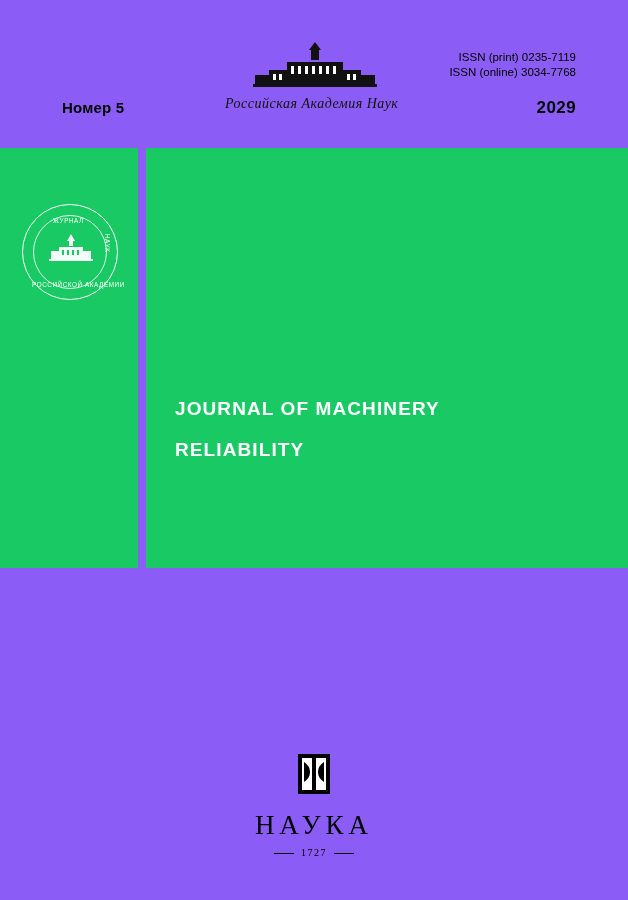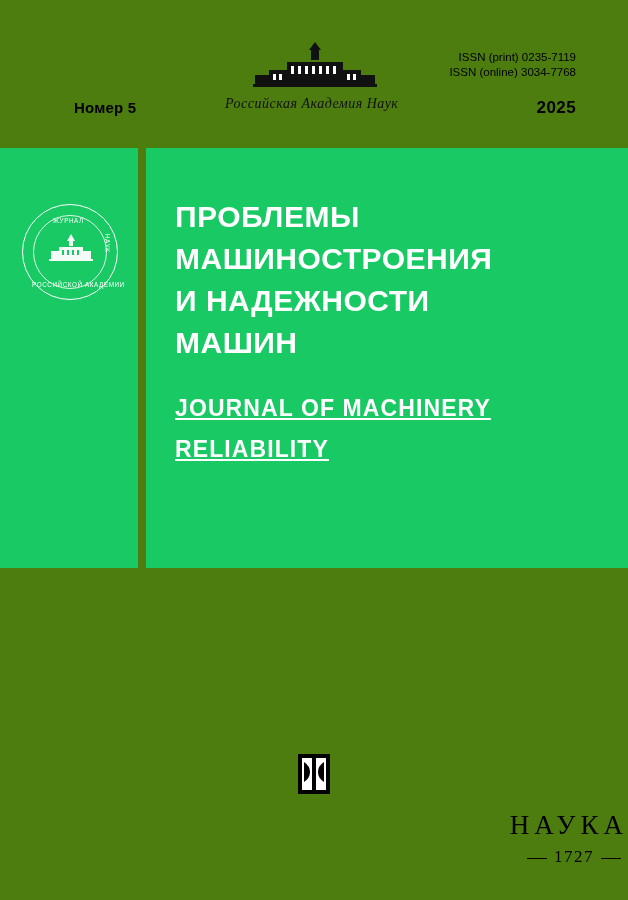--- a/index.html
+++ b/index.html
@@ -12,35 +12,35 @@
     height: 900px;
     font-family: "Liberation Sans", sans-serif;
     color: #000000;
     overflow: hidden;
     position: relative;
   }
 
   .cover {
     position: absolute;
     inset: 0;
-    background: #4d7c0f;
+    background: #8b5cf6;
   }
 
   
   .header {
     position: absolute;
     left: 0;
     top: 0;
     width: 628px;
     height: 148px;
   }
 
   .issue-number {
     position: absolute;
-    left: 74px;
+    left: 62px;
     top: 99px;
     font-size: 15px;
     font-weight: bold;
     letter-spacing: 0.2px;
     color: #000;
   }
 
   .year {
     position: absolute;
     right: 52px;
@@ -140,53 +140,52 @@
     font-weight: bold;
     line-height: 42px;
     color: #ffffff;
     letter-spacing: 0.5px;
   }
   .title-en {
     position: absolute;
     left: 175px;
     top: 388px;
     width: 430px;
-    font-size: 23px;
+    font-size: 19px;
     font-weight: bold;
     line-height: 41px;
     color: #ffffff;
     letter-spacing: 1.1px;
-    text-decoration: underline;
   }
   .title-line { display: block; }
 
   
   .publisher {
     position: absolute;
     left: 0;
     top: 752px;
     width: 628px;
-    text-align: right;
+    text-align: center;
   }
   .nauka-mark {
     width: 36px;
     height: 44px;
     margin: 0 auto 14px auto;
     position: relative;
   }
   .nauka-name {
     font-family: "Liberation Serif", serif;
     font-size: 27px;
     letter-spacing: 5px;
     color: #000;
   }
   .nauka-year {
     margin-top: 6px;
     font-family: "Liberation Serif", serif;
-    font-size: 17px;
+    font-size: 10px;
     letter-spacing: 1.5px;
     color: #000;
   }
   .nauka-year .dash {
     display: inline-block;
     width: 20px;
     height: 1px;
     background: #000;
     vertical-align: middle;
     margin: 0 7px;
@@ -198,21 +197,21 @@
 <div class="cover">
 
   <div class="header">
 
     <div class="issn-block">
       <div>ISSN (print) 0235-7119</div>
       <div>ISSN (online) 3034-7768</div>
     </div>
 
     <div class="issue-number">Номер 5</div>
-    <div class="year">2025</div>
+    <div class="year">2029</div>
 
     <div class="ras-emblem">
       <svg width="180" height="56" viewBox="0 0 180 56" aria-hidden="true">
         <g fill="#111">
 
           <rect x="86" y="6" width="8" height="12"></rect>
           <polygon points="90,0 84,8 96,8"></polygon>
 
           <rect x="62" y="20" width="56" height="22"></rect>
 
@@ -261,26 +260,20 @@
         </g>
       </svg>
       <div class="stamp-text" style="left:30px; top:12px;">ЖУРНАЛ</div>
       <div class="stamp-text" style="right:9px; top:44px; transform:rotate(90deg); transform-origin:right center;">НАУК</div>
       <div class="stamp-text" style="left:9px; bottom:11px;">РОССИЙСКОЙ АКАДЕМИИ</div>
     </div>
   </div>
 
   <div class="green-right"></div>
 
-  <div class="title-ru">
-    <span class="title-line">ПРОБЛЕМЫ</span>
-    <span class="title-line">МАШИНОСТРОЕНИЯ</span>
-    <span class="title-line">И НАДЕЖНОСТИ</span>
-    <span class="title-line">МАШИН</span>
-  </div>
 
   <div class="title-en">
     <span class="title-line">JOURNAL OF MACHINERY</span>
     <span class="title-line">RELIABILITY</span>
   </div>
 
   <div class="publisher">
     <div class="nauka-mark">
       <svg width="36" height="44" viewBox="0 0 36 44" aria-hidden="true">
         <rect x="2" y="2" width="32" height="40" fill="#000"></rect>

